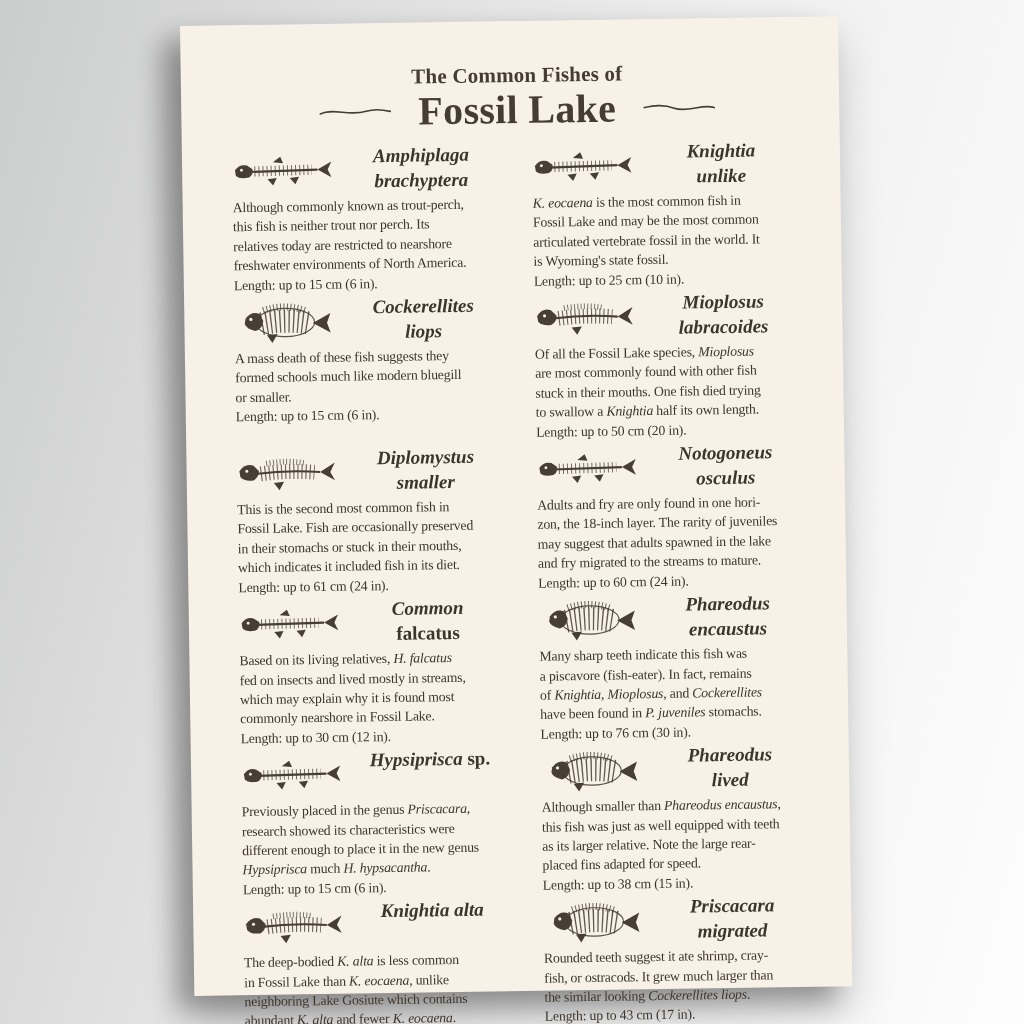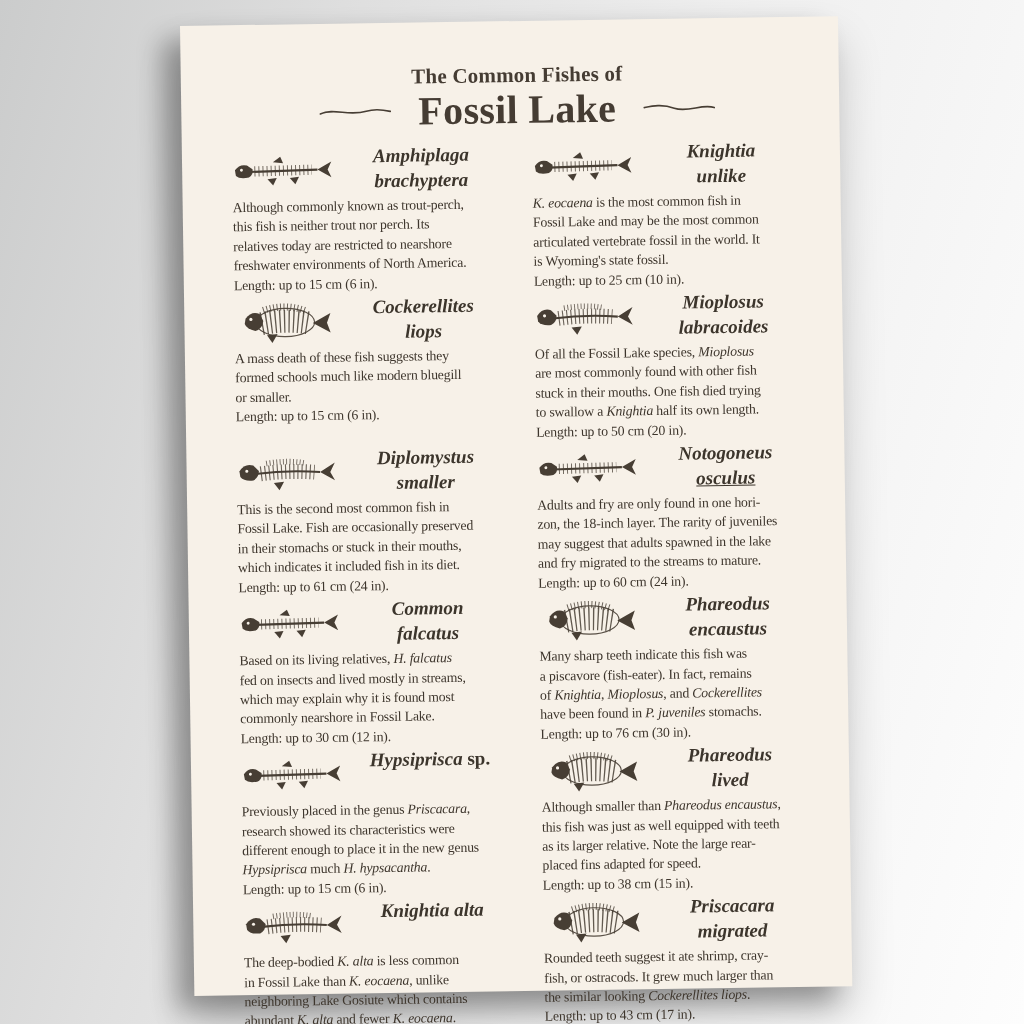--- a/index.html
+++ b/index.html
@@ -200,21 +200,21 @@
         </div>
         <div class="entry">
           <div class="entry-head">
             <div class="fish-box">
               <svg class="fish" viewBox="0 0 110 44">
                 <use href="#sym-slender"></use>
               </svg>
             </div>
             <div class="species-name">
               <div><span style="font-style: italic;">Notogoneus</span></div>
-              <div><span style="font-style: italic; text-decoration: underline;">osculus</span></div>
+              <div><span style="font-style: italic;">osculus</span></div>
             </div>
           </div>
           <div class="entry-body">
             <div class="desc-line"><span style="font-style: normal;">Adults and fry are only found in one hori-</span></div>
             <div class="desc-line"><span style="font-style: normal;">zon, the 18-inch layer. The rarity of juveniles</span></div>
             <div class="desc-line"><span style="font-style: normal;">may suggest that adults spawned in the lake</span></div>
             <div class="desc-line"><span style="font-style: normal;">and fry migrated to the streams to mature.</span></div>
             <div class="desc-line"><span style="font-style: normal;">Length: up to 60 cm (24 in).</span></div>
           </div>
         </div>
@@ -222,21 +222,21 @@
       <div class="row">
         <div class="entry">
           <div class="entry-head">
             <div class="fish-box">
               <svg class="fish" viewBox="0 0 110 44">
                 <use href="#sym-slender"></use>
               </svg>
             </div>
             <div class="species-name">
               <div><span style="font-style: italic;">Common</span></div>
-              <div><span style="font-style: italic;">falcatus</span></div>
+              <div><span style="">falcatus</span></div>
             </div>
           </div>
           <div class="entry-body">
             <div class="desc-line"><span style="font-style: normal;">Based on its living relatives, </span><span style="font-style: italic;">H. falcatus</span></div>
             <div class="desc-line"><span style="font-style: normal;">fed on insects and lived mostly in streams,</span></div>
             <div class="desc-line"><span style="font-style: normal;">which may explain why it is found most</span></div>
             <div class="desc-line"><span style="font-style: normal;">commonly nearshore in Fossil Lake.</span></div>
             <div class="desc-line"><span style="font-style: normal;">Length: up to 30 cm (12 in).</span></div>
           </div>
         </div>

